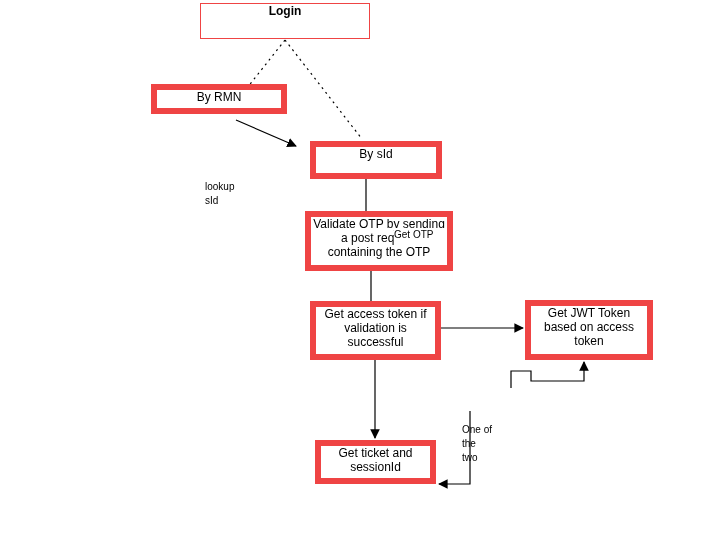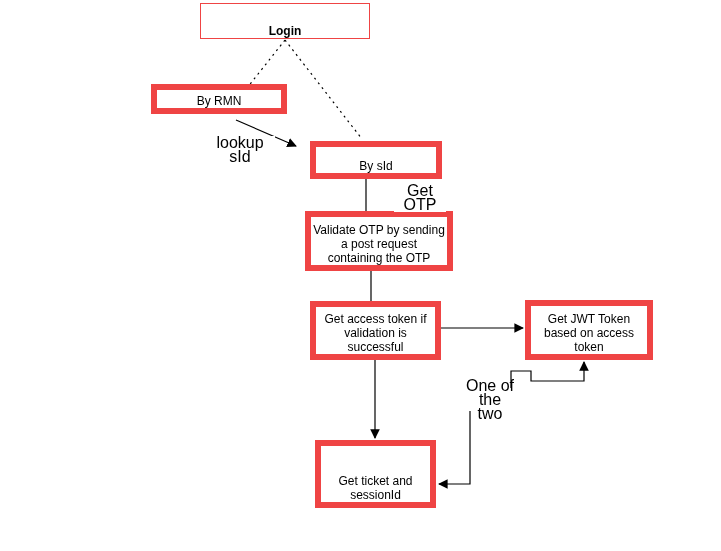--- a/index.html
+++ b/index.html
@@ -24,35 +24,35 @@
     stroke-width: 1.2;
   }
   .connector-layer path.dotted {
     stroke-dasharray: 2 4;
   }
   .node {
     position: absolute;
     border: 6px solid #ef4444;
     background: #ffffff;
     display: flex;
-    align-items: flex-end;
+    align-items: flex-start;
     justify-content: center;
     text-align: center;
     font-size: 12px;
     line-height: 14px;
     white-space: pre-line;
   }
   .node.title { font-weight: bold; border-width: 1.5px; }
   .edge-label {
     position: absolute;
-    font-size: 16px;
+    font-size: 10px;
     line-height: 14px;
-    text-align: center;
     white-space: pre-line;
     background: #ffffff;
+    margin-top: 44px;
   }
   .footer-note {
     position: absolute;
     left: 0;
     top: 533px;
     width: 721px;
     text-align: center;
     font-size: 12px;
     line-height: 15px;
   }
@@ -101,21 +101,21 @@
     <span>Get access token if
 validation is successful</span>
   </div>
 
   <div class="node" style="left:525px; top:300px; width:128px; height:60px;">
     <span>Get JWT Token
 based on access
 token</span>
   </div>
 
-  <div class="node" style="left:315px; top:440px; width:121px; height:68px;">
+  <div class="node" style="left:315px; top:440px; width:121px; height:44px;">
     <span>Get ticket and
 sessionId</span>
   </div>
 
   <div class="edge-label" style="left:205px; top:136px; width:70px;">lookup
 sId</div>
 
   <div class="edge-label" style="left:394px; top:184px; width:52px;">Get OTP</div>
 
   <div class="edge-label" style="left:462px; top:379px; width:56px; background:transparent;">One of

